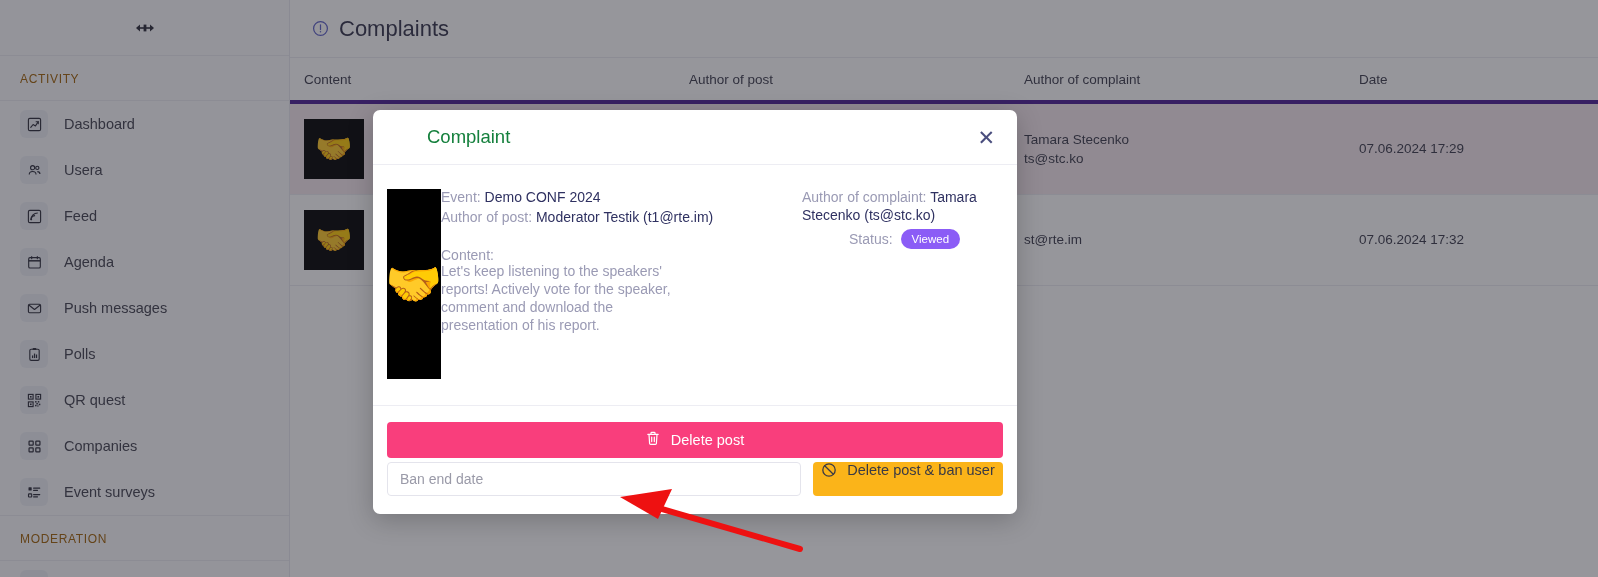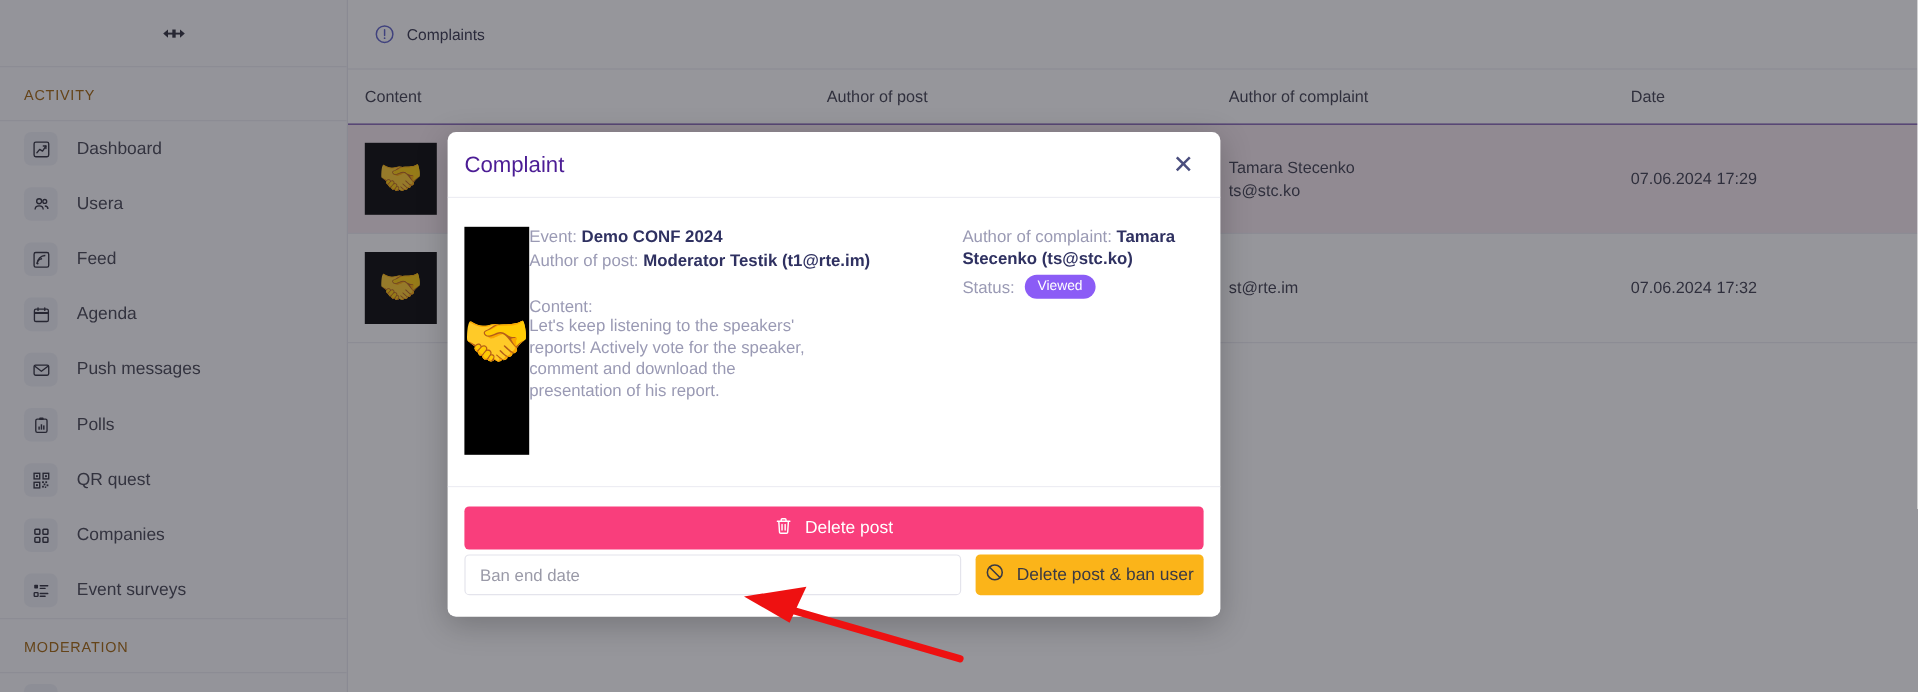--- a/index.html
+++ b/index.html
@@ -81,29 +81,29 @@
     padding: 0 0 0 22px;
     gap: 10px;
     border-bottom: 1px solid #ececf2;
     background: #ffffff;
   }
   .header-icon {
     color: #5b5fc7;
     display: flex; align-items: center;
   }
   .page-title {
-    font-size: 13px;
+    font-size: 22px;
     color: #33334a;
   }
   .tbl { width: 100%; }
   .tbl-head {
     display: flex;
     height: 46px;
     align-items: center;
-    border-bottom: 1px solid #4c1d95;
+    border-bottom: 4px solid #4c1d95;
   }
   .tbl-head .cell { font-size: 13.5px; color: #3c3c4c; }
   .tbl-row {
     display: flex;
     align-items: center;
     min-height: 91px;
     border-bottom: 1px solid #ececf2;
   }
   .tbl-row.selected { background: #f6e9ee; }
   .cell { padding: 0 14px; }
@@ -138,21 +138,22 @@
     overflow: hidden;
   }
   .modal-head {
     height: 55px;
     display: flex; align-items: center; justify-content: space-between;
     padding: 0 22px 0 14px;
     border-bottom: 1px solid #ededf3;
   }
   .modal-title {
     font-size: 18.5px;
-    color: #4c1d95;
+    color: #15803d;
+    margin-left: 40px;
   }
   .modal-close {
     font-size: 21px;
     color: #4a4e7e;
     cursor: pointer;
     line-height: 1;
     background: none; border: none;
     font-family: "Liberation Sans", sans-serif;
   }
   .modal-body {
@@ -171,29 +172,29 @@
     font-size: 46px;
     line-height: 1;
   }
   .mb-text { padding-left: 0; }
   .info-line {
     font-size: 14px;
     line-height: 1.28;
     color: #9a9ab4;
     margin-bottom: 2px;
   }
-  .info-line b { color: #2f3161; font-weight: 700; }
+  .info-line b { color: #2f3161; font-weight: 400; }
   .content-label { font-size: 14px; color: #9a9ab4; margin-top: 20px; }
   .content-body {
     font-size: 14px; color: #9a9ab4;
     line-height: 1.28;
     max-width: 232px;
   }
   .mb-right { padding-left: 0; }
-  .status-row { display: flex; align-items: center; gap: 8px; margin-top: 4px; }
+  .status-row { display: flex; align-items: center; gap: 8px; margin-top: 4px; margin-left: 47px; }
   .status-label { font-size: 14px; color: #9a9ab4; }
   .badge {
     background: #8b5cf6;
     color: #ffffff;
     font-size: 11.5px;
     padding: 3px 11px;
     border-radius: 11px;
     line-height: 1.25;
   }
   .modal-foot { padding: 16px 14px 18px 14px; }
@@ -227,21 +228,21 @@
     background: #ffffff;
   }
   .ban-input::placeholder { color: #9a9aa8; }
   .btn-ban {
     width: 190px;
     height: 34px;
     background: #fbb419;
     color: #3a3a44;
     border: none; border-radius: 4px;
     font-size: 14.5px;
-    display: flex; align-items: center; justify-content: center;
+    display: flex; align-items: flex-start; justify-content: center;
     gap: 10px;
     cursor: pointer;
     font-family: "Liberation Sans", sans-serif;
   }
   .annot { position: absolute; inset: 0; z-index: 60; pointer-events: none; }
 </style>
 </head>
 <body>
 
 <div id="app">

